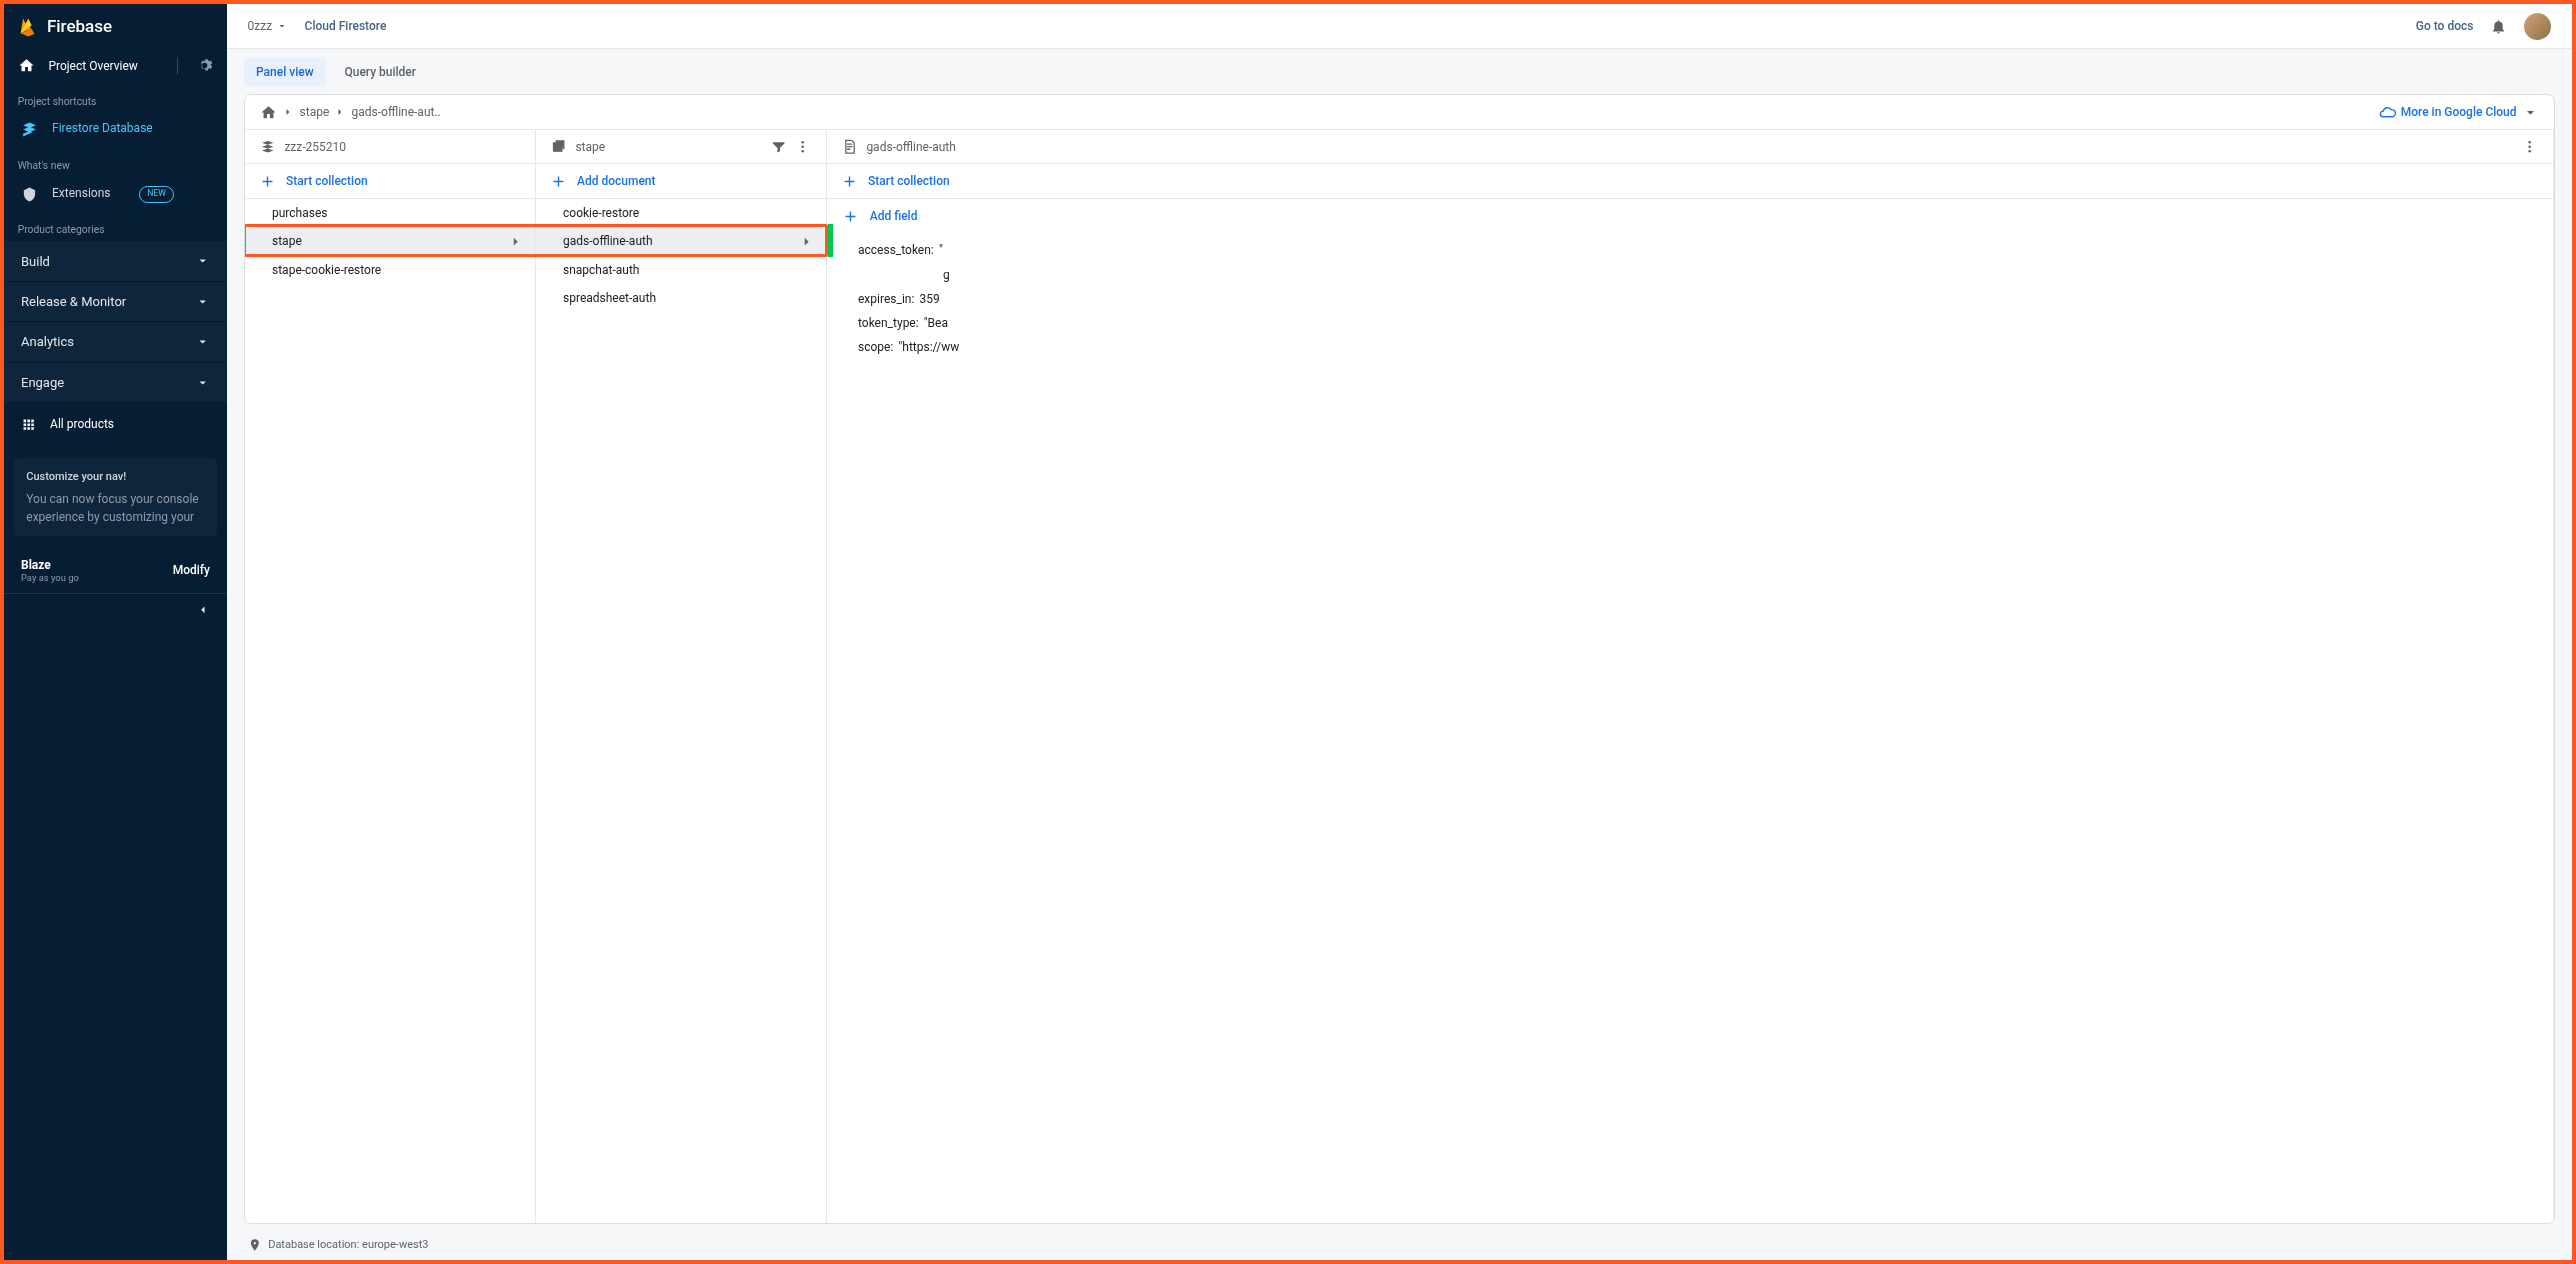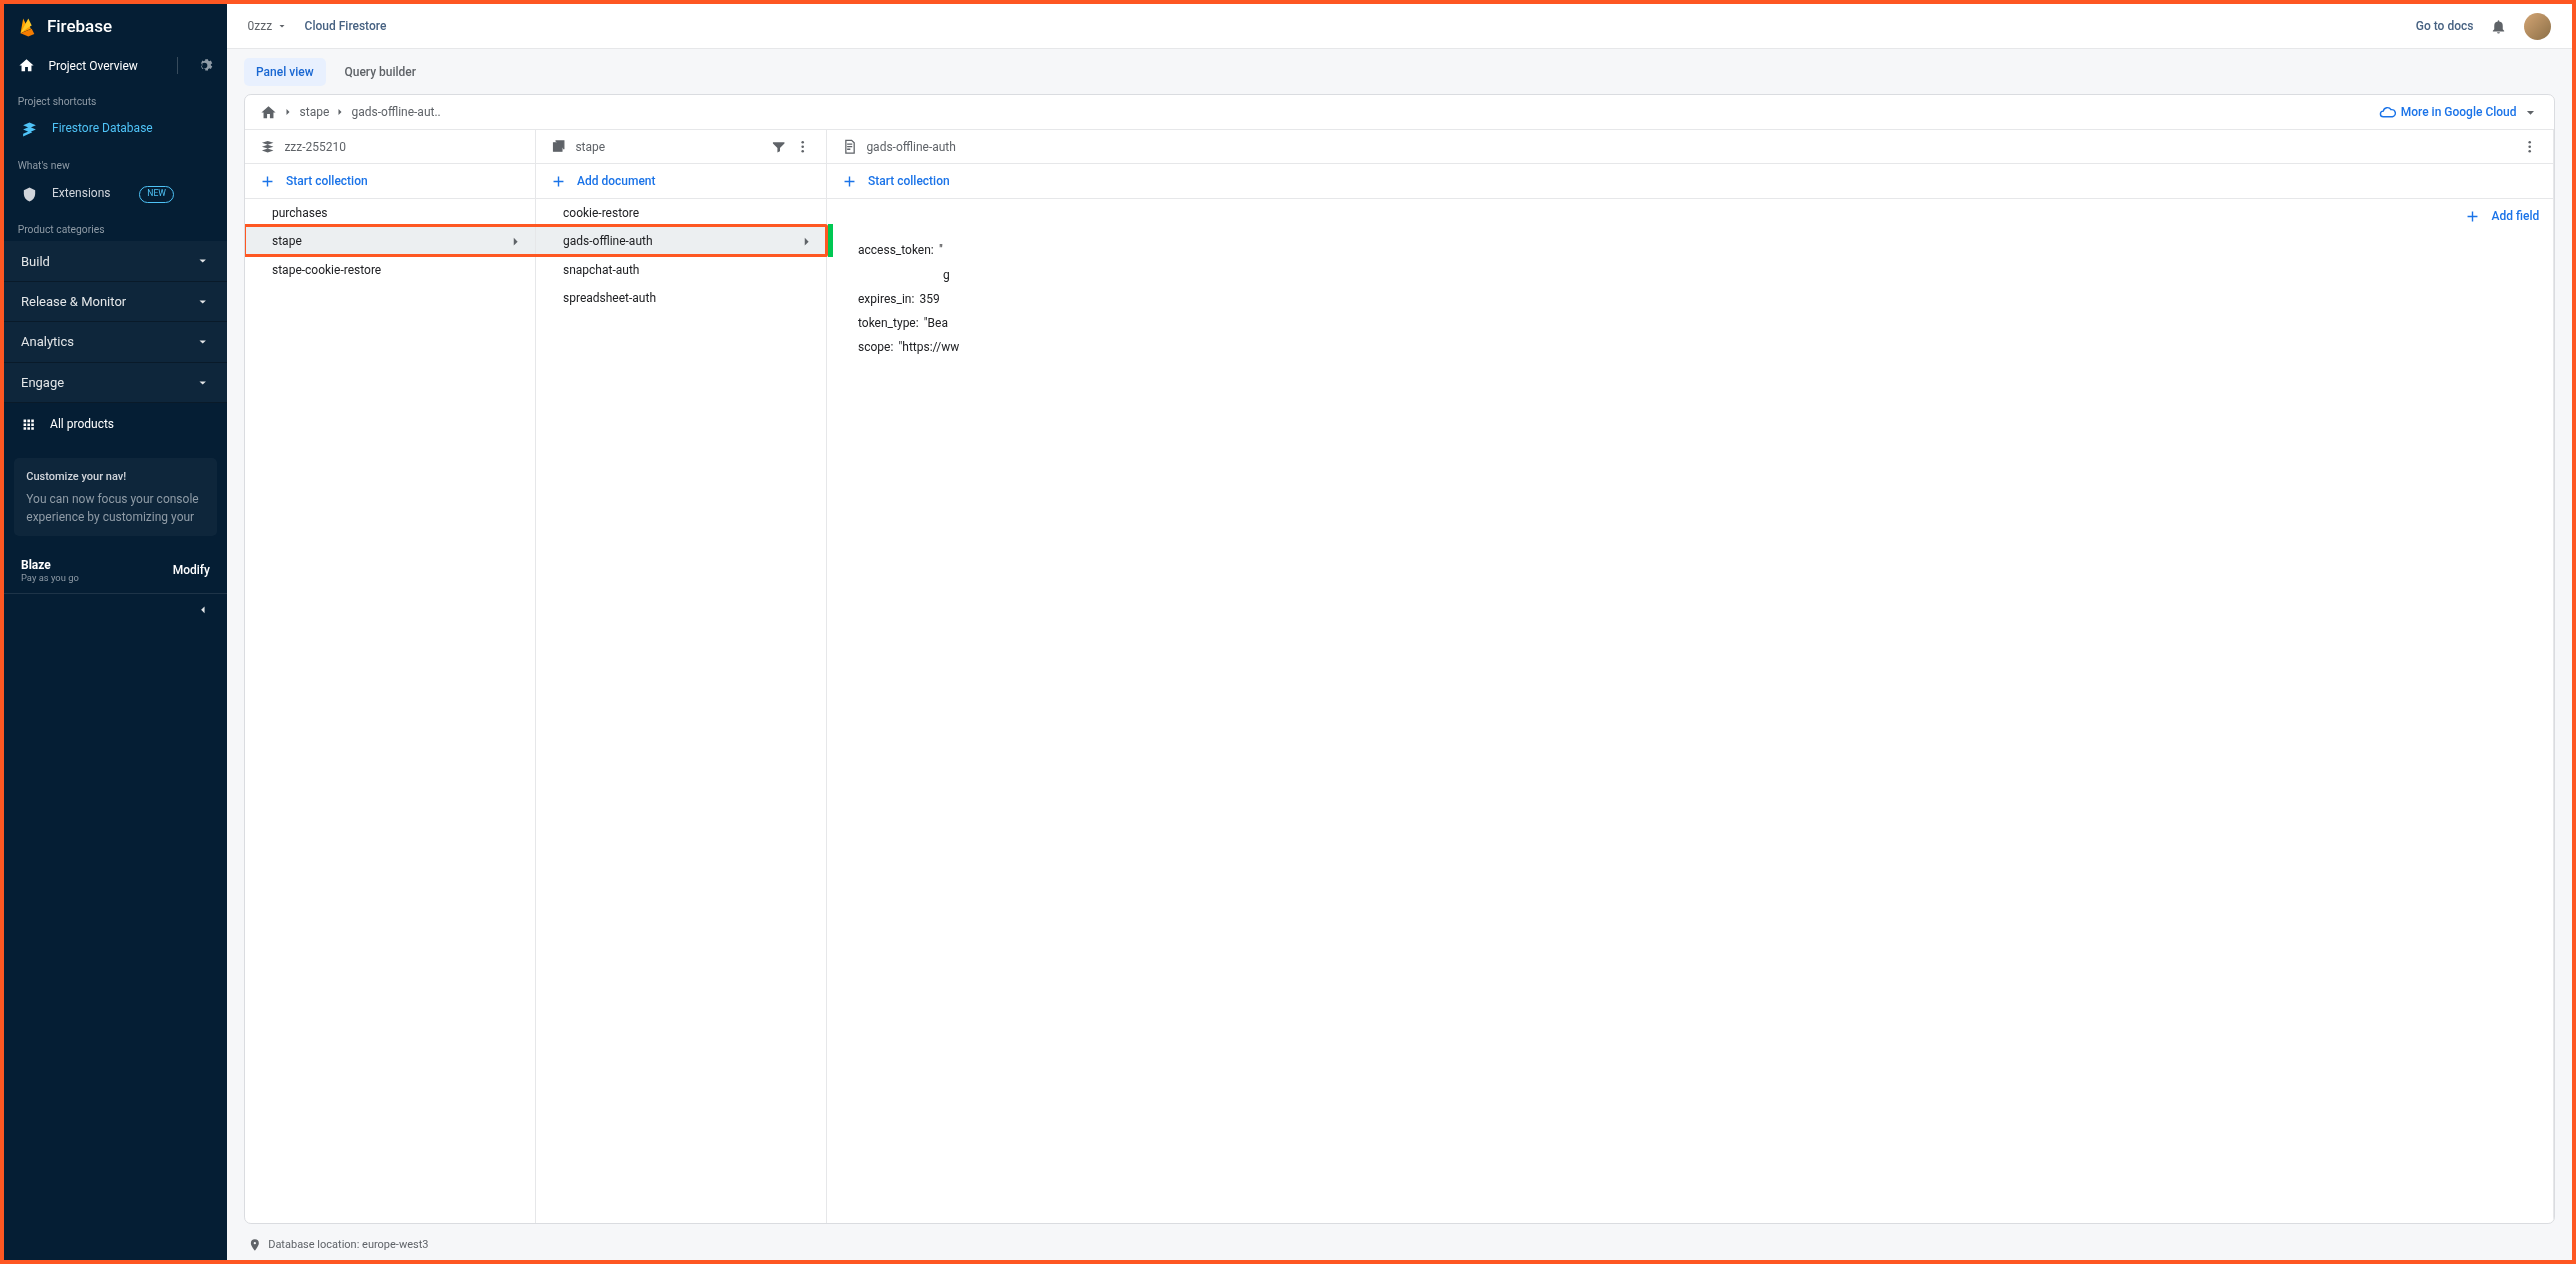--- a/index.html
+++ b/index.html
@@ -55,21 +55,21 @@
 .cols { flex: 1; display: flex; overflow: hidden; }
 .col { border-right: 0.9px solid #e6e7e9; display: flex; flex-direction: column; overflow: hidden; }
 .col.c1 { width: 291px; }
 .col.c2 { width: 291px; }
 .col.c3 { flex: 1; }
 .colhdr { display: flex; align-items: center; gap: 8.6px; padding: 8.6px 15.4px; border-bottom: 0.9px solid #e6e7e9; color: #5f6368; font-size: 12px; }
 .colhdr svg { width: 15.4px; height: 15.4px; fill: #5f6368; }
 .colhdr .fill { flex: 1; }
 .addrow { display: flex; align-items: center; gap: 10.3px; padding: 8.6px 13.7px; color: #1a73e8; font-size: 12px; font-weight: 500; cursor: pointer; border-bottom: 0.9px solid #e6e7e9; }
 .plus-ic { width: 17px; height: 17px; fill: #1a73e8; }
-.addrow.noborder, .addrow.inner { border-bottom: none; padding-left: 15.4px; justify-content: flex-end; }
+.addrow.noborder, .addrow.inner { border-bottom: none; padding-left: 15.4px; }
 .list { flex: 1; overflow-y: auto; }
 .litem { display: flex; align-items: center; justify-content: space-between; padding: 6.9px 12px 6.9px 27px; font-size: 12px; color: #202124; font-family: "Roboto Mono", monospace; cursor: pointer; white-space: nowrap; overflow: hidden; text-overflow: ellipsis; }
 .litem .chev-r { width: 15.4px; height: 15.4px; fill: #5f6368; display: none; }
 .litem.selected { background: #eceff1; }
 .litem.selected .chev-r { display: block; }
 .doc-panel { flex: 1; padding: 5.1px 0; overflow-y: auto; font-size: 12px; }
 .field-row { display: flex; padding: 5.1px 15.4px 5.1px 31px; font-family: "Roboto Mono", monospace; color: #202124; gap: 5.1px; white-space: nowrap; overflow: hidden; }
 .field-row .key { color: #202124; }
 .field-row .val { color: #202124; overflow: hidden; text-overflow: clip; }
 .dots { width: 15.4px; height: 15.4px; fill: #5f6368; cursor: pointer; }

